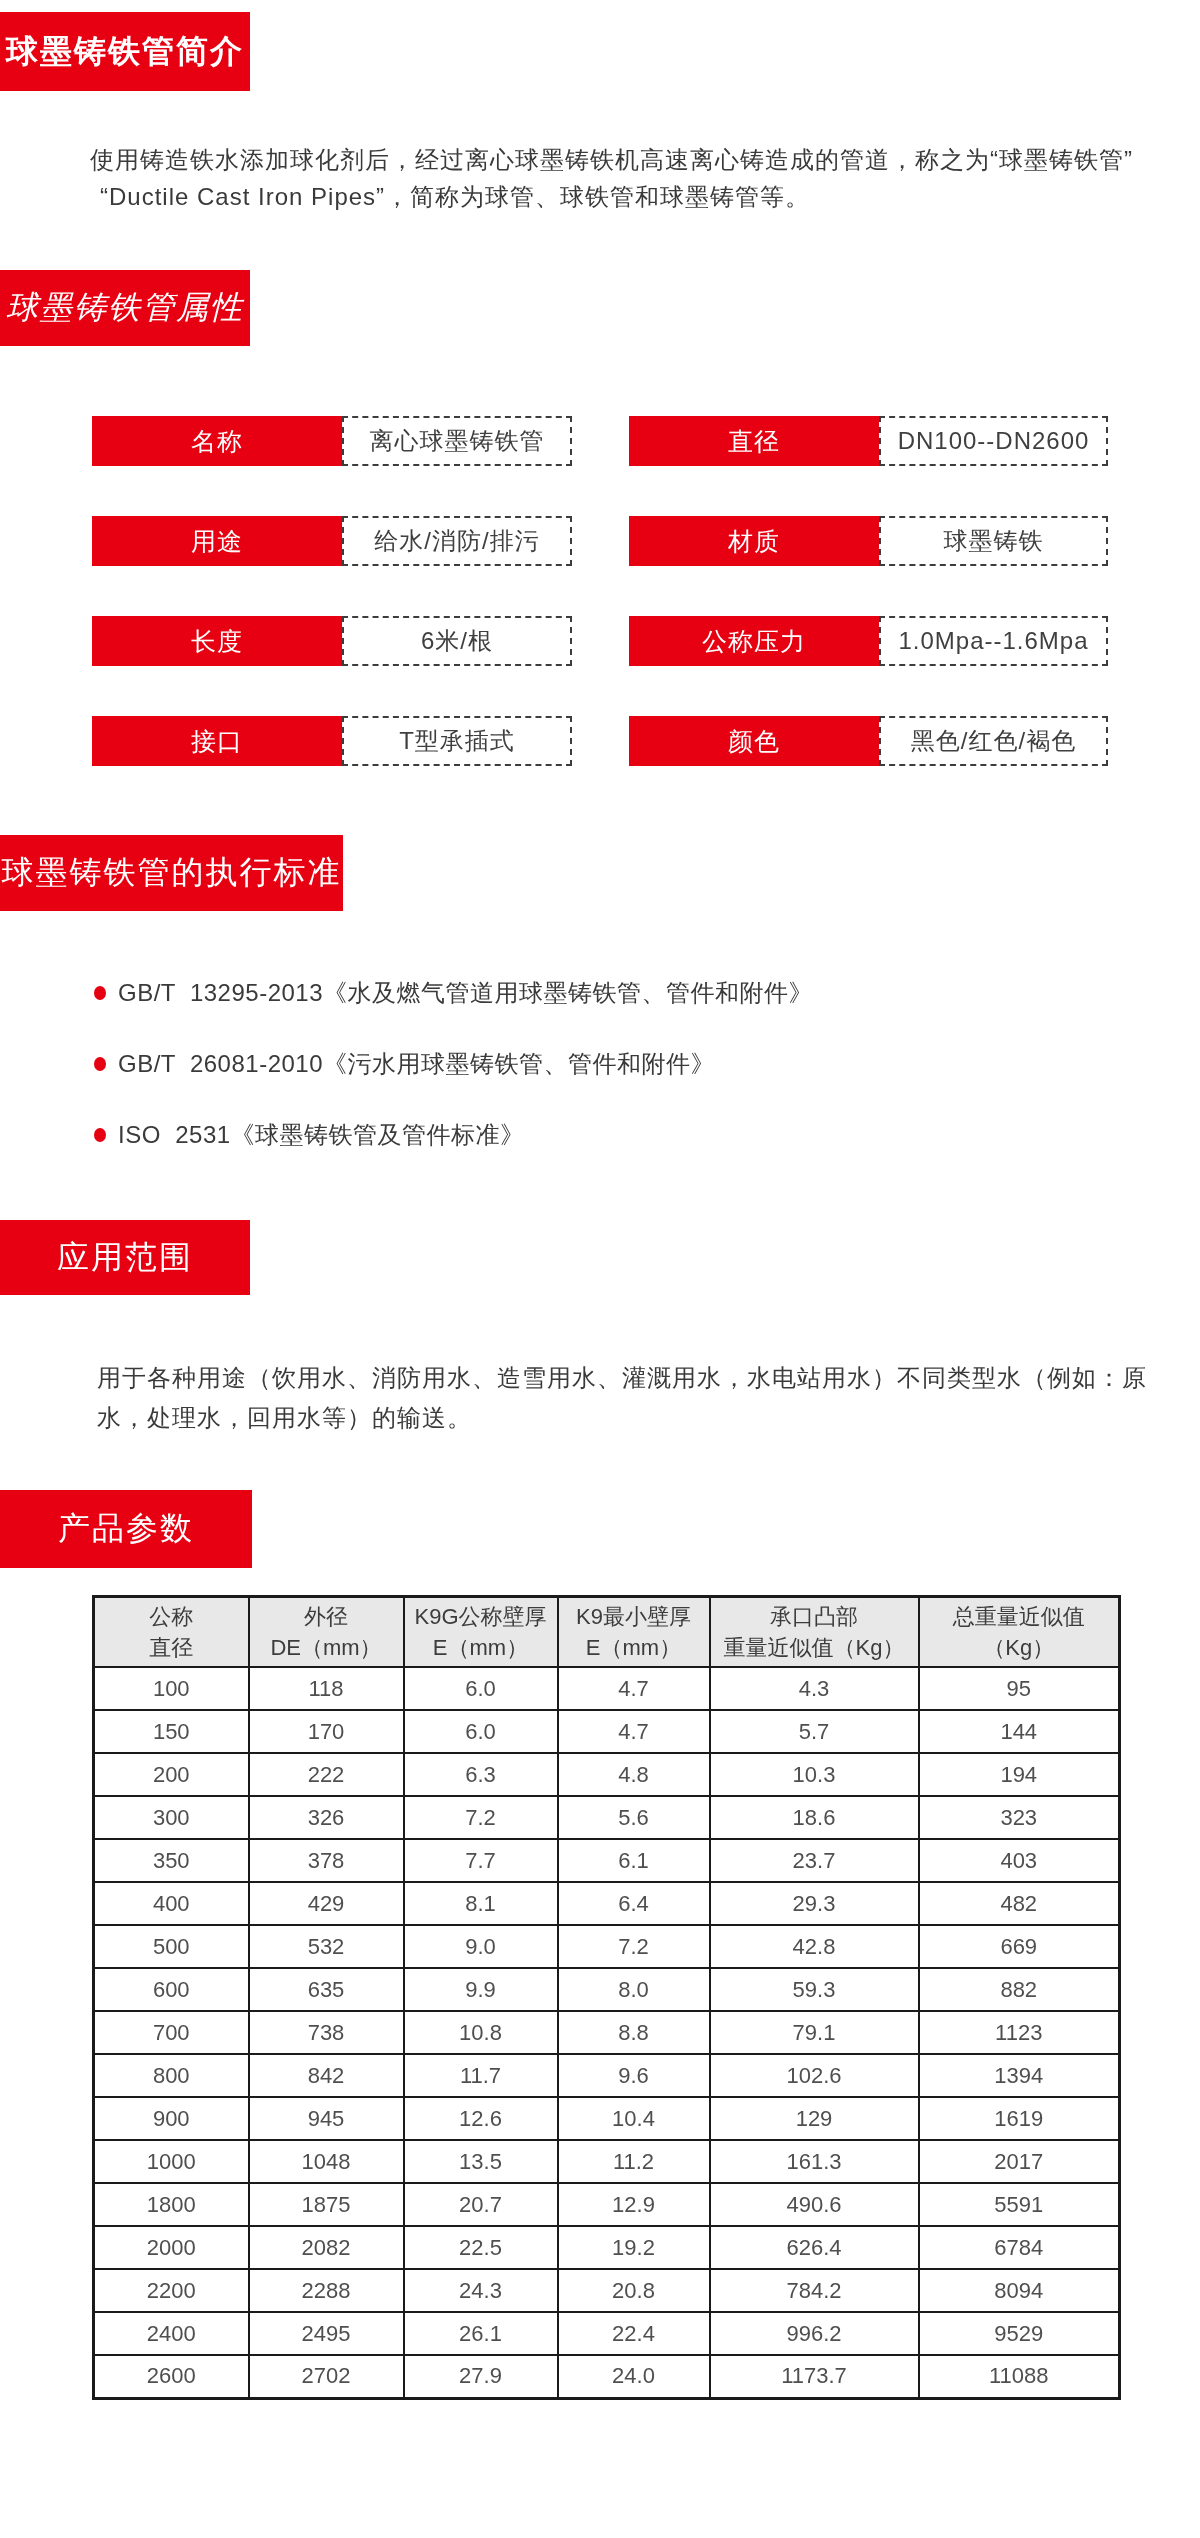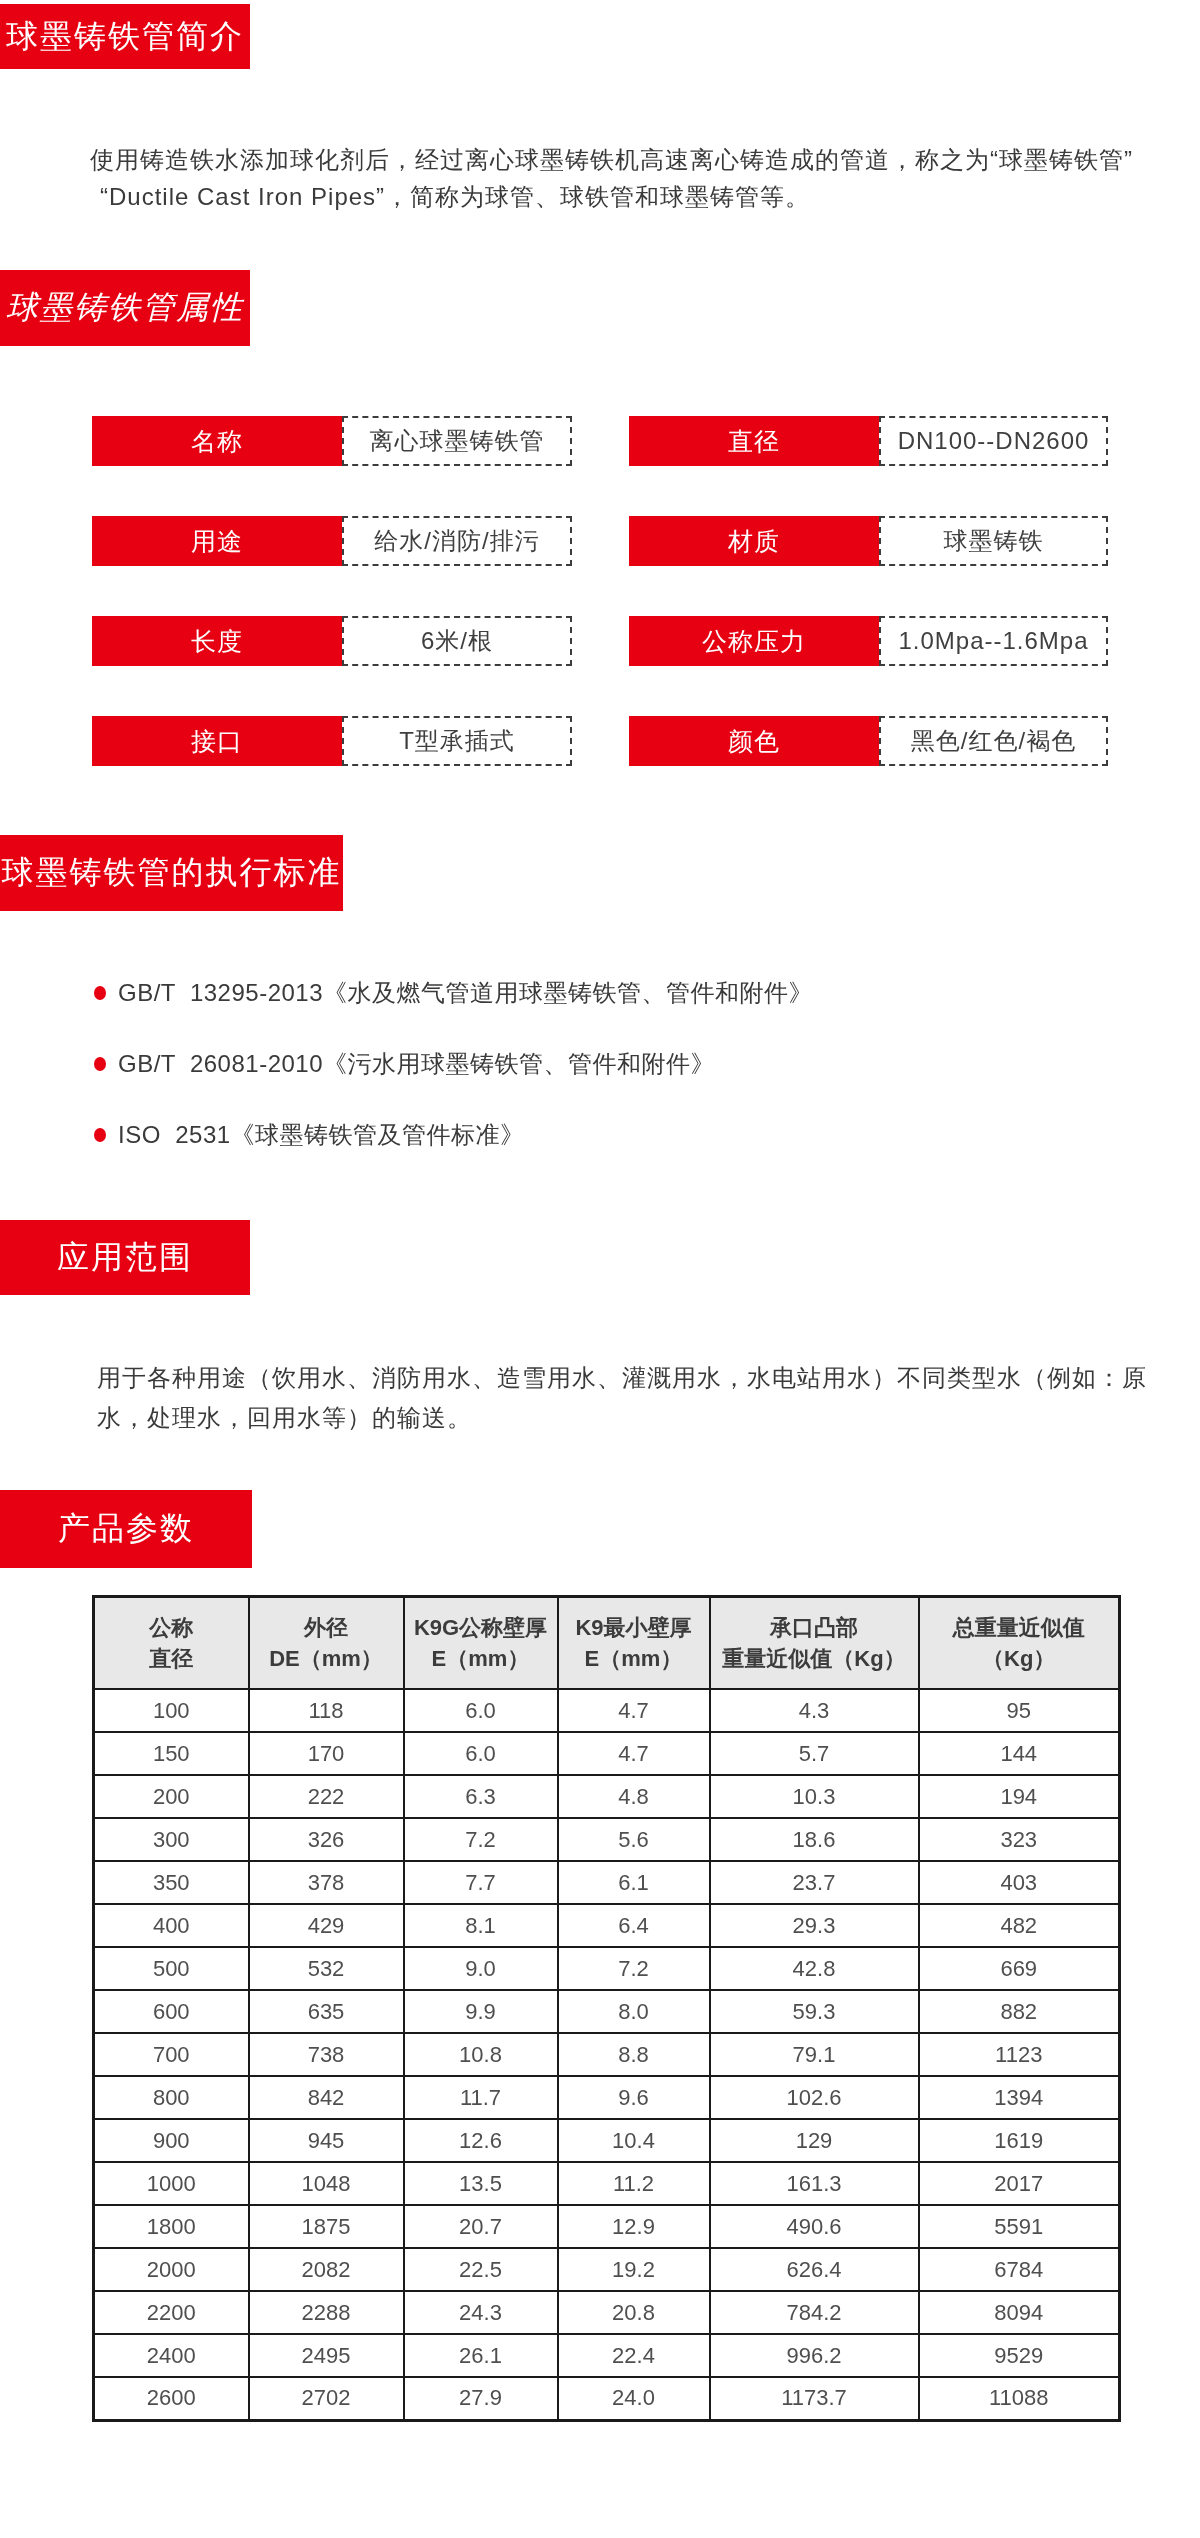--- a/index.html
+++ b/index.html
@@ -7,21 +7,21 @@
   body {
     width:1200px; height:2538px; position:relative;
     font-family:"Liberation Sans","DejaVu Sans",sans-serif;
     color:#3a3a3a; overflow:hidden;
   }
   .banner {
     position:absolute; left:0; background:#e60012; color:#ffffff;
     display:flex; align-items:center; justify-content:center;
     font-size:32px; letter-spacing:2px; white-space:nowrap;
   }
-  #banner-intro     { top:4px;    width:250px; height:65px; }
+  #banner-intro     { top:12px;    width:250px; height:79px;font-weight:bold; }
   #banner-props     { top:270px;  width:250px; height:76px;font-style:italic; }
   #banner-standards { top:835px;  width:343px; height:76px; }
   #banner-app       { top:1220px; width:250px; height:75px; }
   #banner-params    { top:1490px; width:252px; height:78px; }
 
   .para { position:absolute; font-size:24px; letter-spacing:1px; color:#3a3a3a; }
   #intro-para { left:90px; top:141px; width:1060px; line-height:37px; }
   #intro-para .line2 { padding-left:10px; }
   #app-para { left:97px; top:1358px; width:1060px; line-height:40px; }
 
@@ -52,22 +52,22 @@
 
   #params-table {
     position:absolute; left:92px; top:1595px; width:1026px;
     border-collapse:collapse; table-layout:fixed;
     border:3px solid #1a1a1a;
   }
   #params-table th, #params-table td {
     border:2px solid #1a1a1a; text-align:center; vertical-align:middle;
   }
   #params-table th {
-    background:#e8e8e8; font-weight:bold; font-size:22px; color:#3c3c3c;
-    height:70px; line-height:31px; padding:14px 0;
+    background:#e8e8e8; font-weight:normal; font-size:22px; color:#3c3c3c;
+    height:70px; line-height:31px; padding:3px 0;
   }
   #params-table td {
     font-size:22px; color:#4f4f4f; height:43px; background:#ffffff;
   }
 </style>
 </head>
 <body>
 
 <div class="banner" id="banner-intro">
   <span>球墨铸铁管简介</span>

